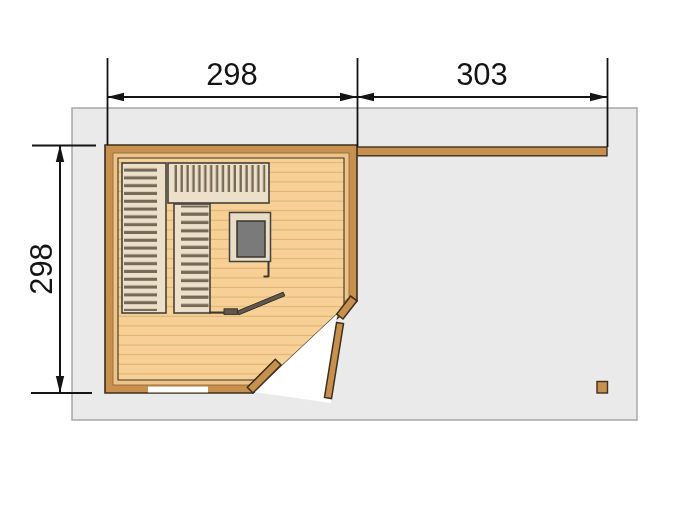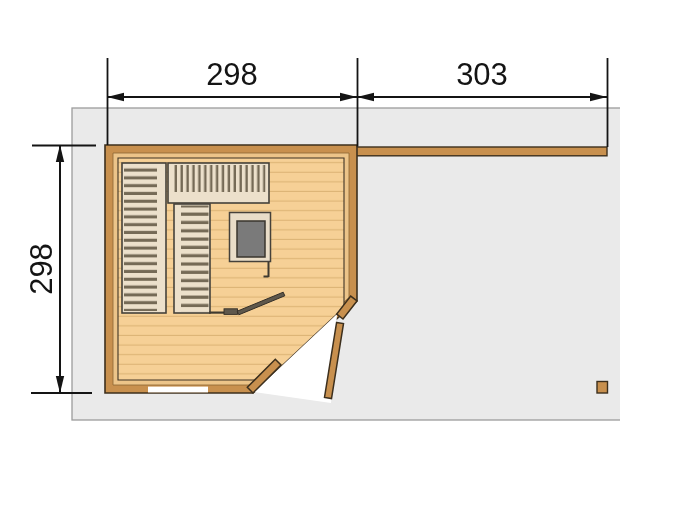--- a/index.html
+++ b/index.html
@@ -1,16 +1,16 @@
 <!DOCTYPE html>
 <html><head>
 <meta charset="utf-8">
 <style>
   html,body{margin:0;padding:0;background:#ffffff;}
-  .stage{position:relative;width:620px;height:525px;background:#ffffff;overflow:hidden;
+  .stage{position:relative;width:700px;height:525px;background:#ffffff;overflow:hidden;
          font-family:"Liberation Sans",sans-serif;}
   svg text{font-family:"Liberation Sans",sans-serif;font-size:31px;fill:#141414;}
 </style>
 </head>
 <body>
 
 <div class="stage">
 <svg width="700" height="525" viewBox="0 0 700 525">
   <defs>
     <pattern id="planks" width="12" height="9.6" patternUnits="userSpaceOnUse">

